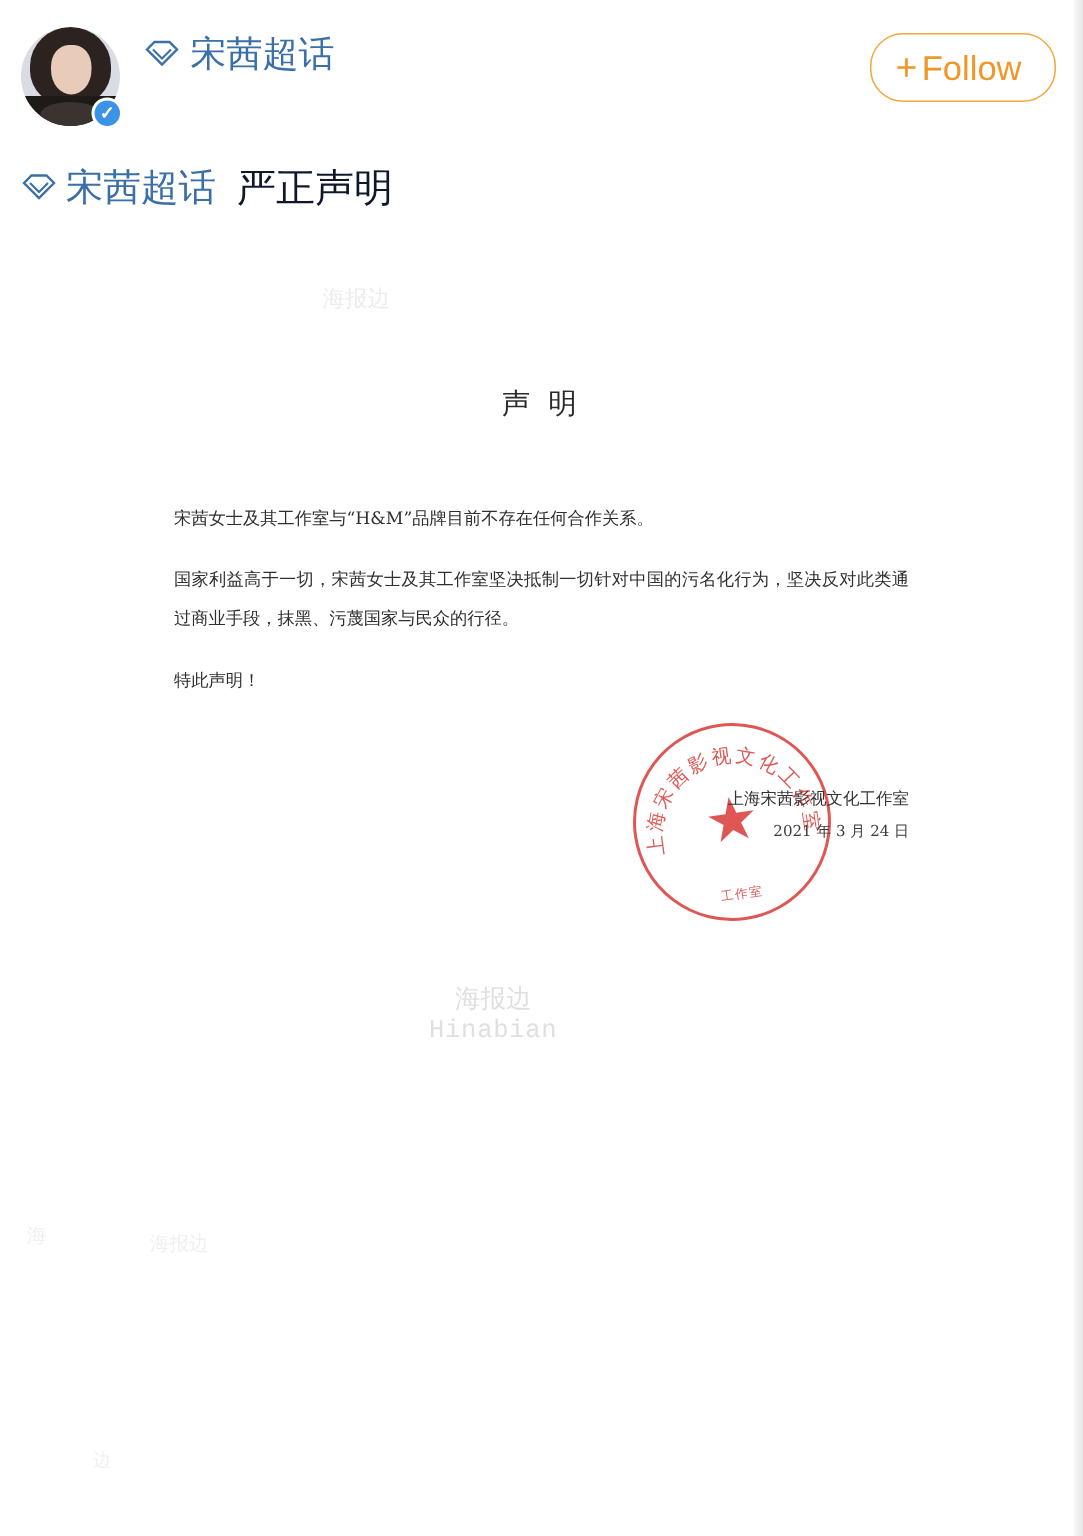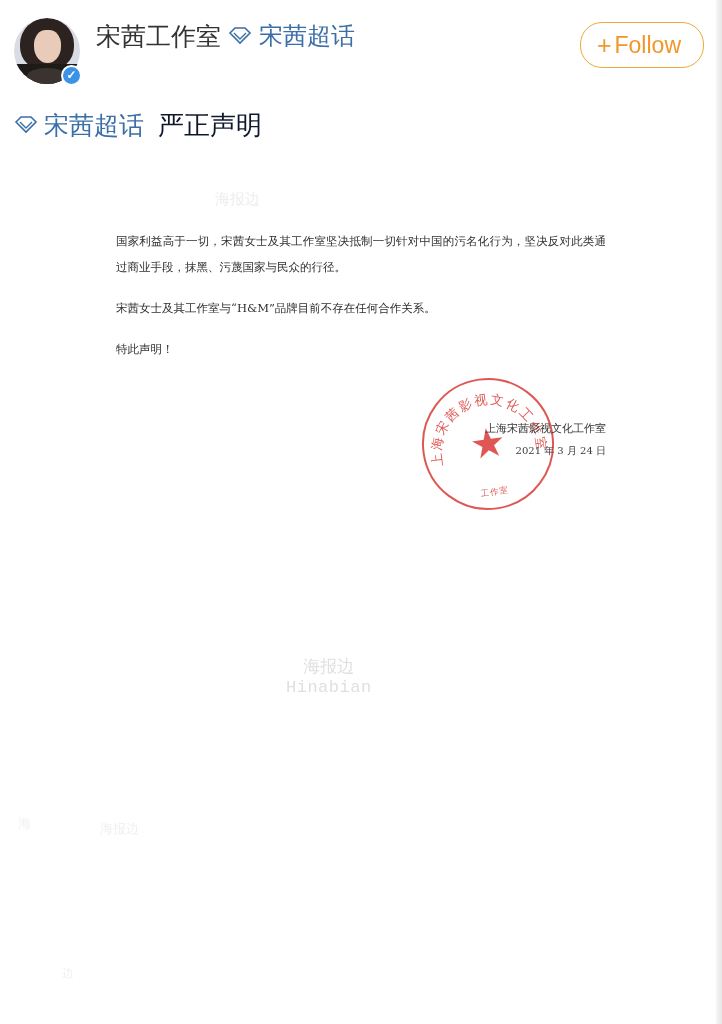--- a/index.html
+++ b/index.html
@@ -310,21 +310,20 @@
       <div class="av-hair"></div>
       <div class="av-face"></div>
       <div class="av-body"></div>
       <div class="av-shoulder"></div>
     </div>
     <div class="verified-badge">✓</div>
   </div>
 
   <div class="meta">
     <div class="name-row">
-      <span class="user-name">宋茜工作室</span>
       <span class="diamond-icon">
         <svg width="24" height="24" viewBox="0 0 24 24">
           <path d="M2 9 L7 4 H17 L22 9 L12 19 Z" fill="none" stroke="#3b6fa8" stroke-width="1.6"></path>
           <path d="M6 9 L12 15 L18 9" fill="none" stroke="#3b6fa8" stroke-width="1.4"></path>
         </svg>
       </span>
       <span class="topic-link">宋茜超话</span>
     </div>
   </div>
 
@@ -342,24 +341,25 @@
         <path d="M6 9 L12 15 L18 9" fill="none" stroke="#3b6fa8" stroke-width="1.4"></path>
       </svg>
     </span>
     <span class="post-topic">宋茜超话</span>
     <span class="post-title">严正声明</span>
   </div>
 </div>
 
 <div class="statement-card">
 
+  <div class="doc-heading">声 明</div>
 
   <div class="doc-paras">
+    <p>宋茜女士及其工作室与“H&amp;M”品牌目前不存在任何合作关系。</p>
     <p>国家利益高于一切，宋茜女士及其工作室坚决抵制一切针对中国的污名化行为，坚决反对此类通过商业手段，抹黑、污蔑国家与民众的行径。</p>
-    <p>宋茜女士及其工作室与“H&amp;M”品牌目前不存在任何合作关系。</p>
     <p>特此声明！</p>
   </div>
 
   <div class="doc-sign">
     <div class="stamp">
       <svg class="arc-text" viewBox="0 0 128 128">
         <defs>
           <path id="arcTop" d="M 16,72 A 48,48 0 0 1 112,72" fill="none"></path>
         </defs>
         <text font-family="DejaVu Serif, serif" font-size="13" fill="#d7332f" letter-spacing="2">

